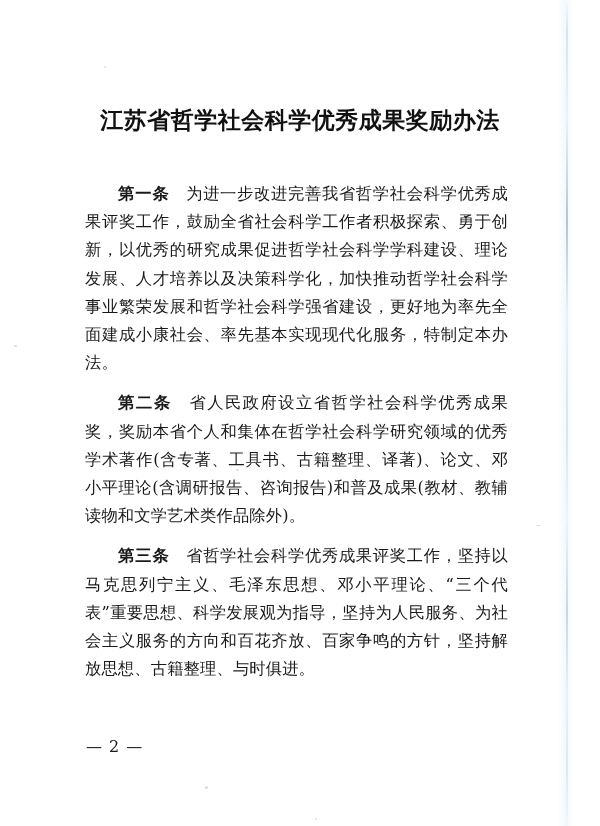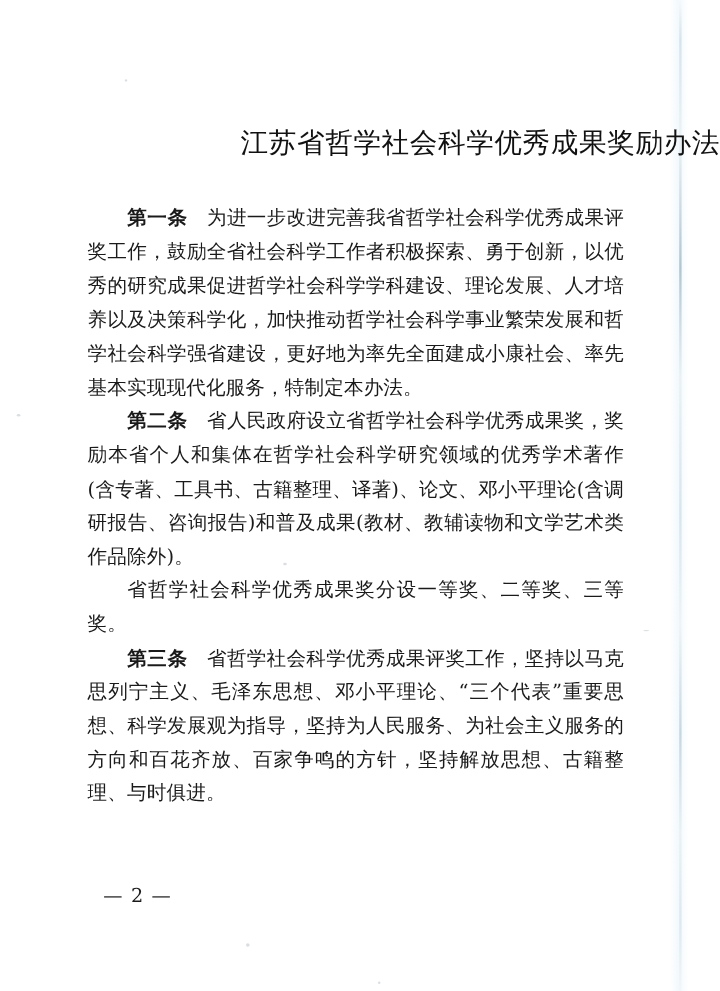--- a/index.html
+++ b/index.html
@@ -52,23 +52,23 @@
       rgba(228,241,248,0.45) 45%,
       rgba(236,246,250,0) 100%);
     pointer-events: none;
   }
 
   .doc-title {
     position: absolute;
     top: 104px;
     left: 0;
     width: 600px;
-    text-align: right;
+    text-align: center;
     font-family: "DejaVu Serif", "Liberation Serif", serif;
-    font-weight: normal;
+    font-weight: bold;
     font-size: 23px;
     line-height: 32px;
     letter-spacing: 0.5px;
     color: #111111;
     white-space: nowrap;
   }
 
   .body-block {
     position: absolute;
     top: 168px;
@@ -76,21 +76,21 @@
     width: 447px;
   }
 
   .para {
     font-size: 16.3px;
     line-height: 28.2px;
     color: #1a1a1a;
     text-align: justify;
     text-align-last: left;
     text-justify: inter-ideograph;
-    margin: 0;
+    margin: 12px;
     letter-spacing: 0.15px;
   }
 
   .para.indent {
     text-indent: 33px;
   }
 
   .art-label {
     font-weight: bold;
     letter-spacing: 0.4px;
@@ -135,21 +135,20 @@
   <div class="speck" style="left:236px; top:469px; width:3px; height:2px;"></div>
 
   <div class="doc-title">江苏省哲学社会科学优秀成果奖励办法</div>
 
   <div class="body-block">
 
     <p class="para indent"><span class="art-label">第一条</span><span class="art-gap"></span><span>为进一步改进完善我省哲学社会科学优秀成果评奖工作，鼓励全省社会科学工作者积极探索、勇于创新，以优秀的研究成果促进哲学社会科学学科建设、理论发展、人才培养以及决策科学化，加快推动哲学社会科学事业繁荣发展和哲学社会科学强省建设，更好地为率先全面建成小康社会、率先基本实现现代化服务，特制定本办法。</span></p>
 
     <p class="para indent"><span class="art-label">第二条</span><span class="art-gap"></span><span>省人民政府设立省哲学社会科学优秀成果奖，奖励本省个人和集体在哲学社会科学研究领域的优秀学术著作(含专著、工具书、古籍整理、译著)、论文、邓小平理论(含调研报告、咨询报告)和普及成果(教材、教辅读物和文学艺术类作品除外)。</span></p>
 
-    <p class="para indent"><span>省哲学社会科学优秀成果奖分设一等奖、二等奖、三等奖。</span></p>
 
     <p class="para indent"><span class="art-label">第三条</span><span class="art-gap"></span><span>省哲学社会科学优秀成果评奖工作，坚持以马克思列宁主义、毛泽东思想、邓小平理论、“三个代表”重要思想、科学发展观为指导，坚持为人民服务、为社会主义服务的方向和百花齐放、百家争鸣的方针，坚持解放思想、古籍整理、与时俱进。</span></p>
 
 
   </div>
 
   <div class="page-number">— 2 —</div>
 
 </div>
 

